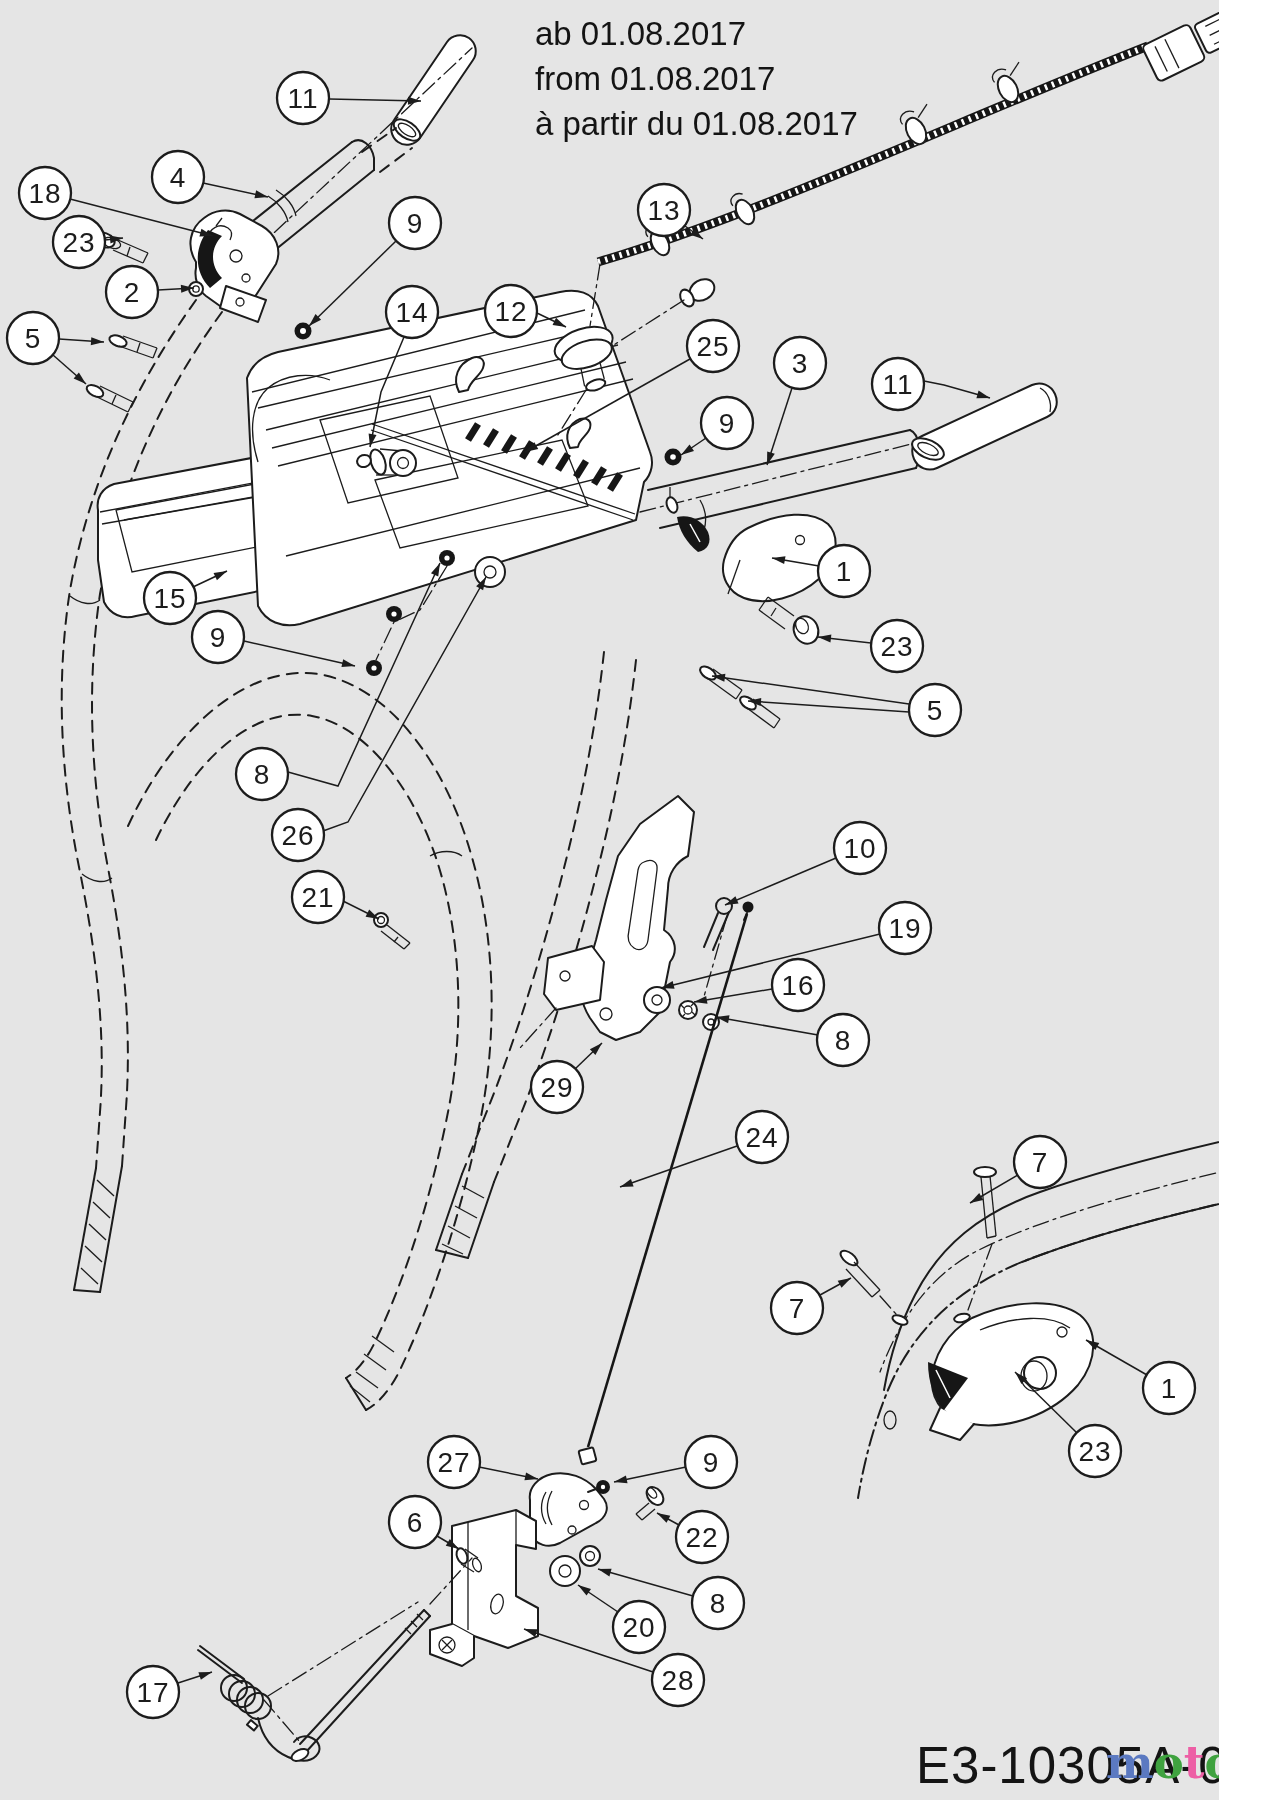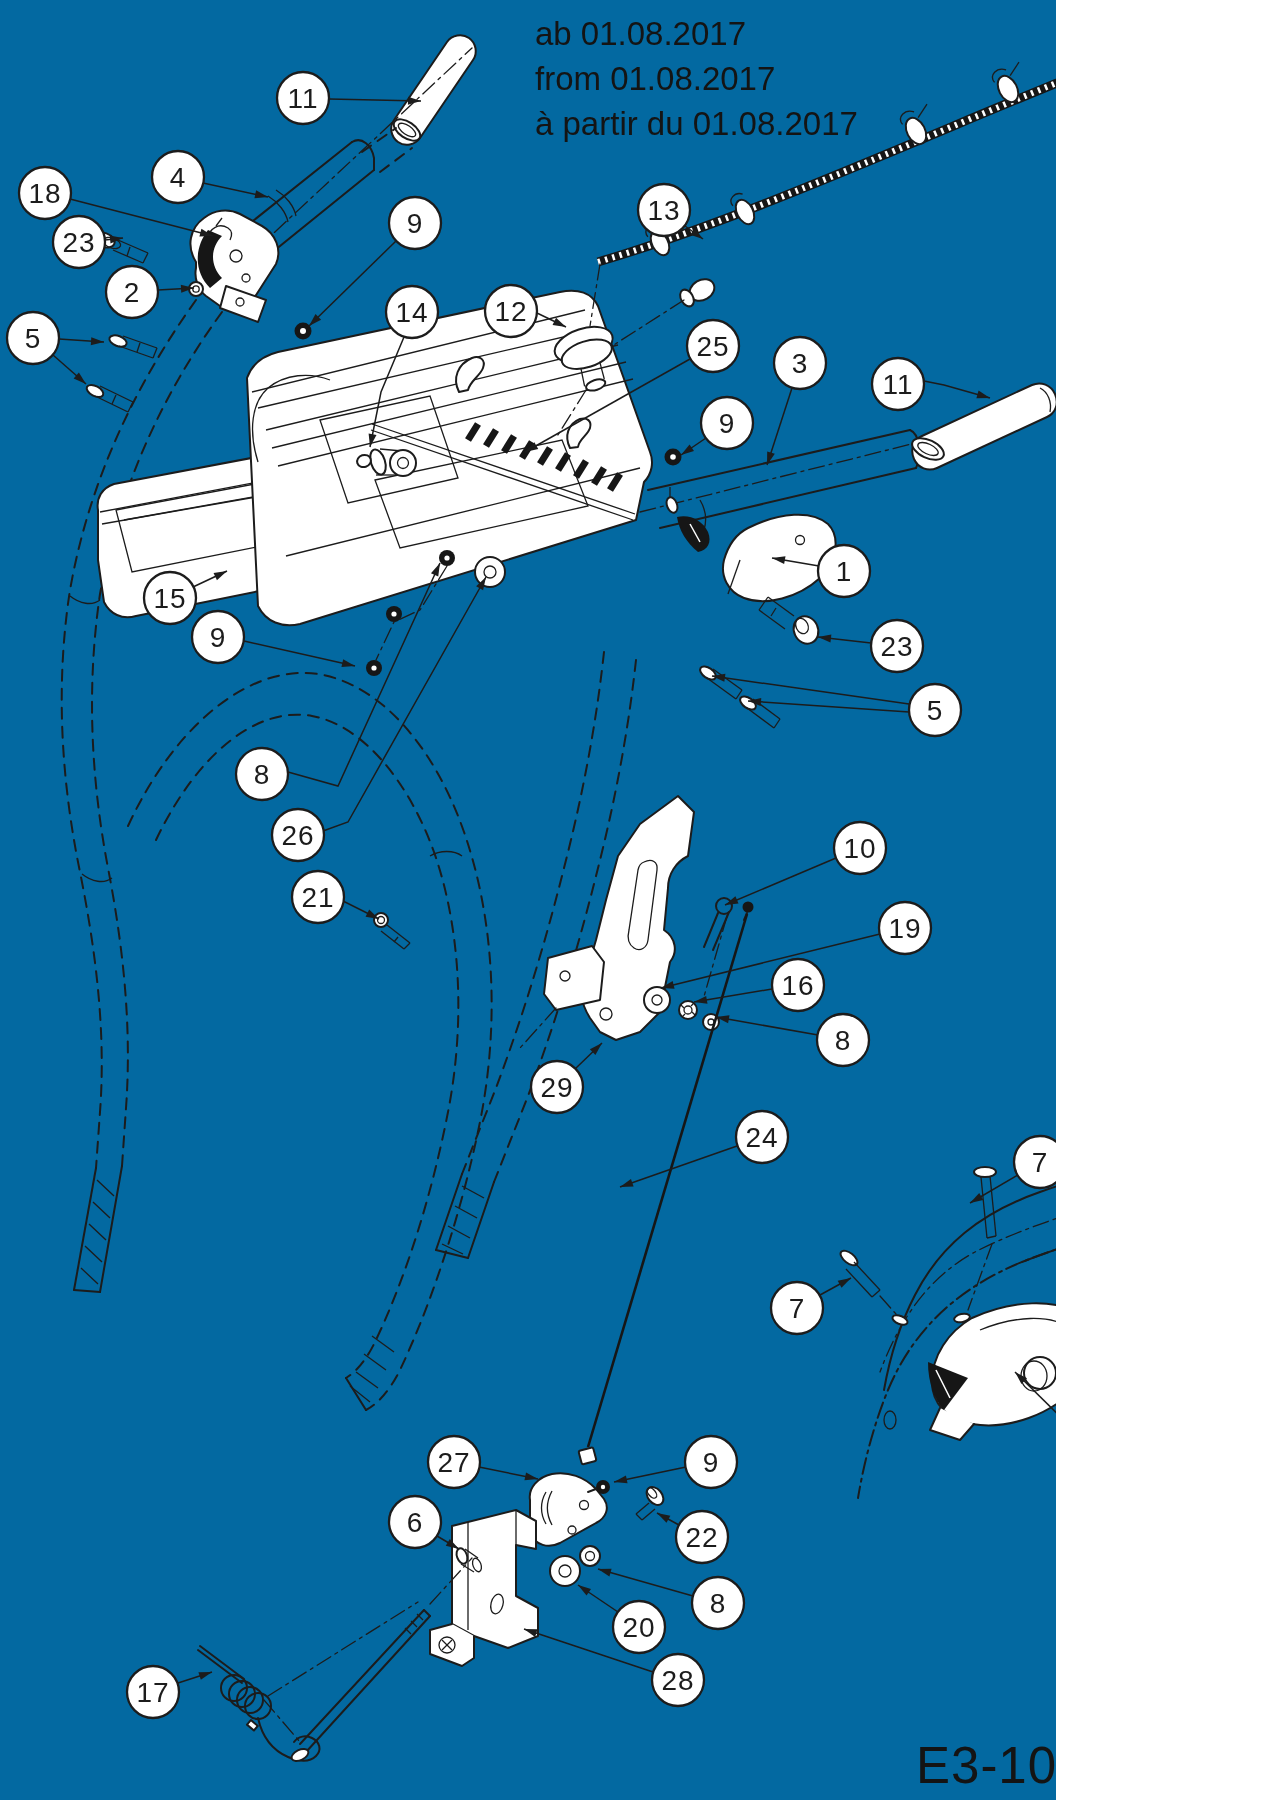--- a/index.html
+++ b/index.html
@@ -1,16 +1,16 @@
 <!DOCTYPE html>
 <html><head>
 <meta charset="utf-8">
 <style>
   html,body{margin:0;padding:0;background:#ffffff;}
-  #page{position:relative;width:1056px;height:1800px;background:#0369a1;overflow:hidden;
+  #page{position:relative;width:1219px;height:1800px;background:#e5e5e5;overflow:hidden;
         font-family:"Liberation Sans",sans-serif;}
   svg{position:absolute;left:0;top:0;}
   .ink{stroke:#1c1c1c;fill:none;stroke-width:2;stroke-linecap:round;stroke-linejoin:round;}
   .thin{stroke:#1c1c1c;fill:none;stroke-width:1.3;}
   .whitefill{fill:#ffffff;}
   .blackfill{fill:#161616;stroke:none;}
   .hidden-line{stroke-dasharray:11 8;}
   .dashdot{stroke-dasharray:16 5 3 5;stroke-width:1.3;}
   .leader{stroke:#1c1c1c;stroke-width:1.5;fill:none;}
   .arrowhead{fill:#1c1c1c;stroke:none;}

